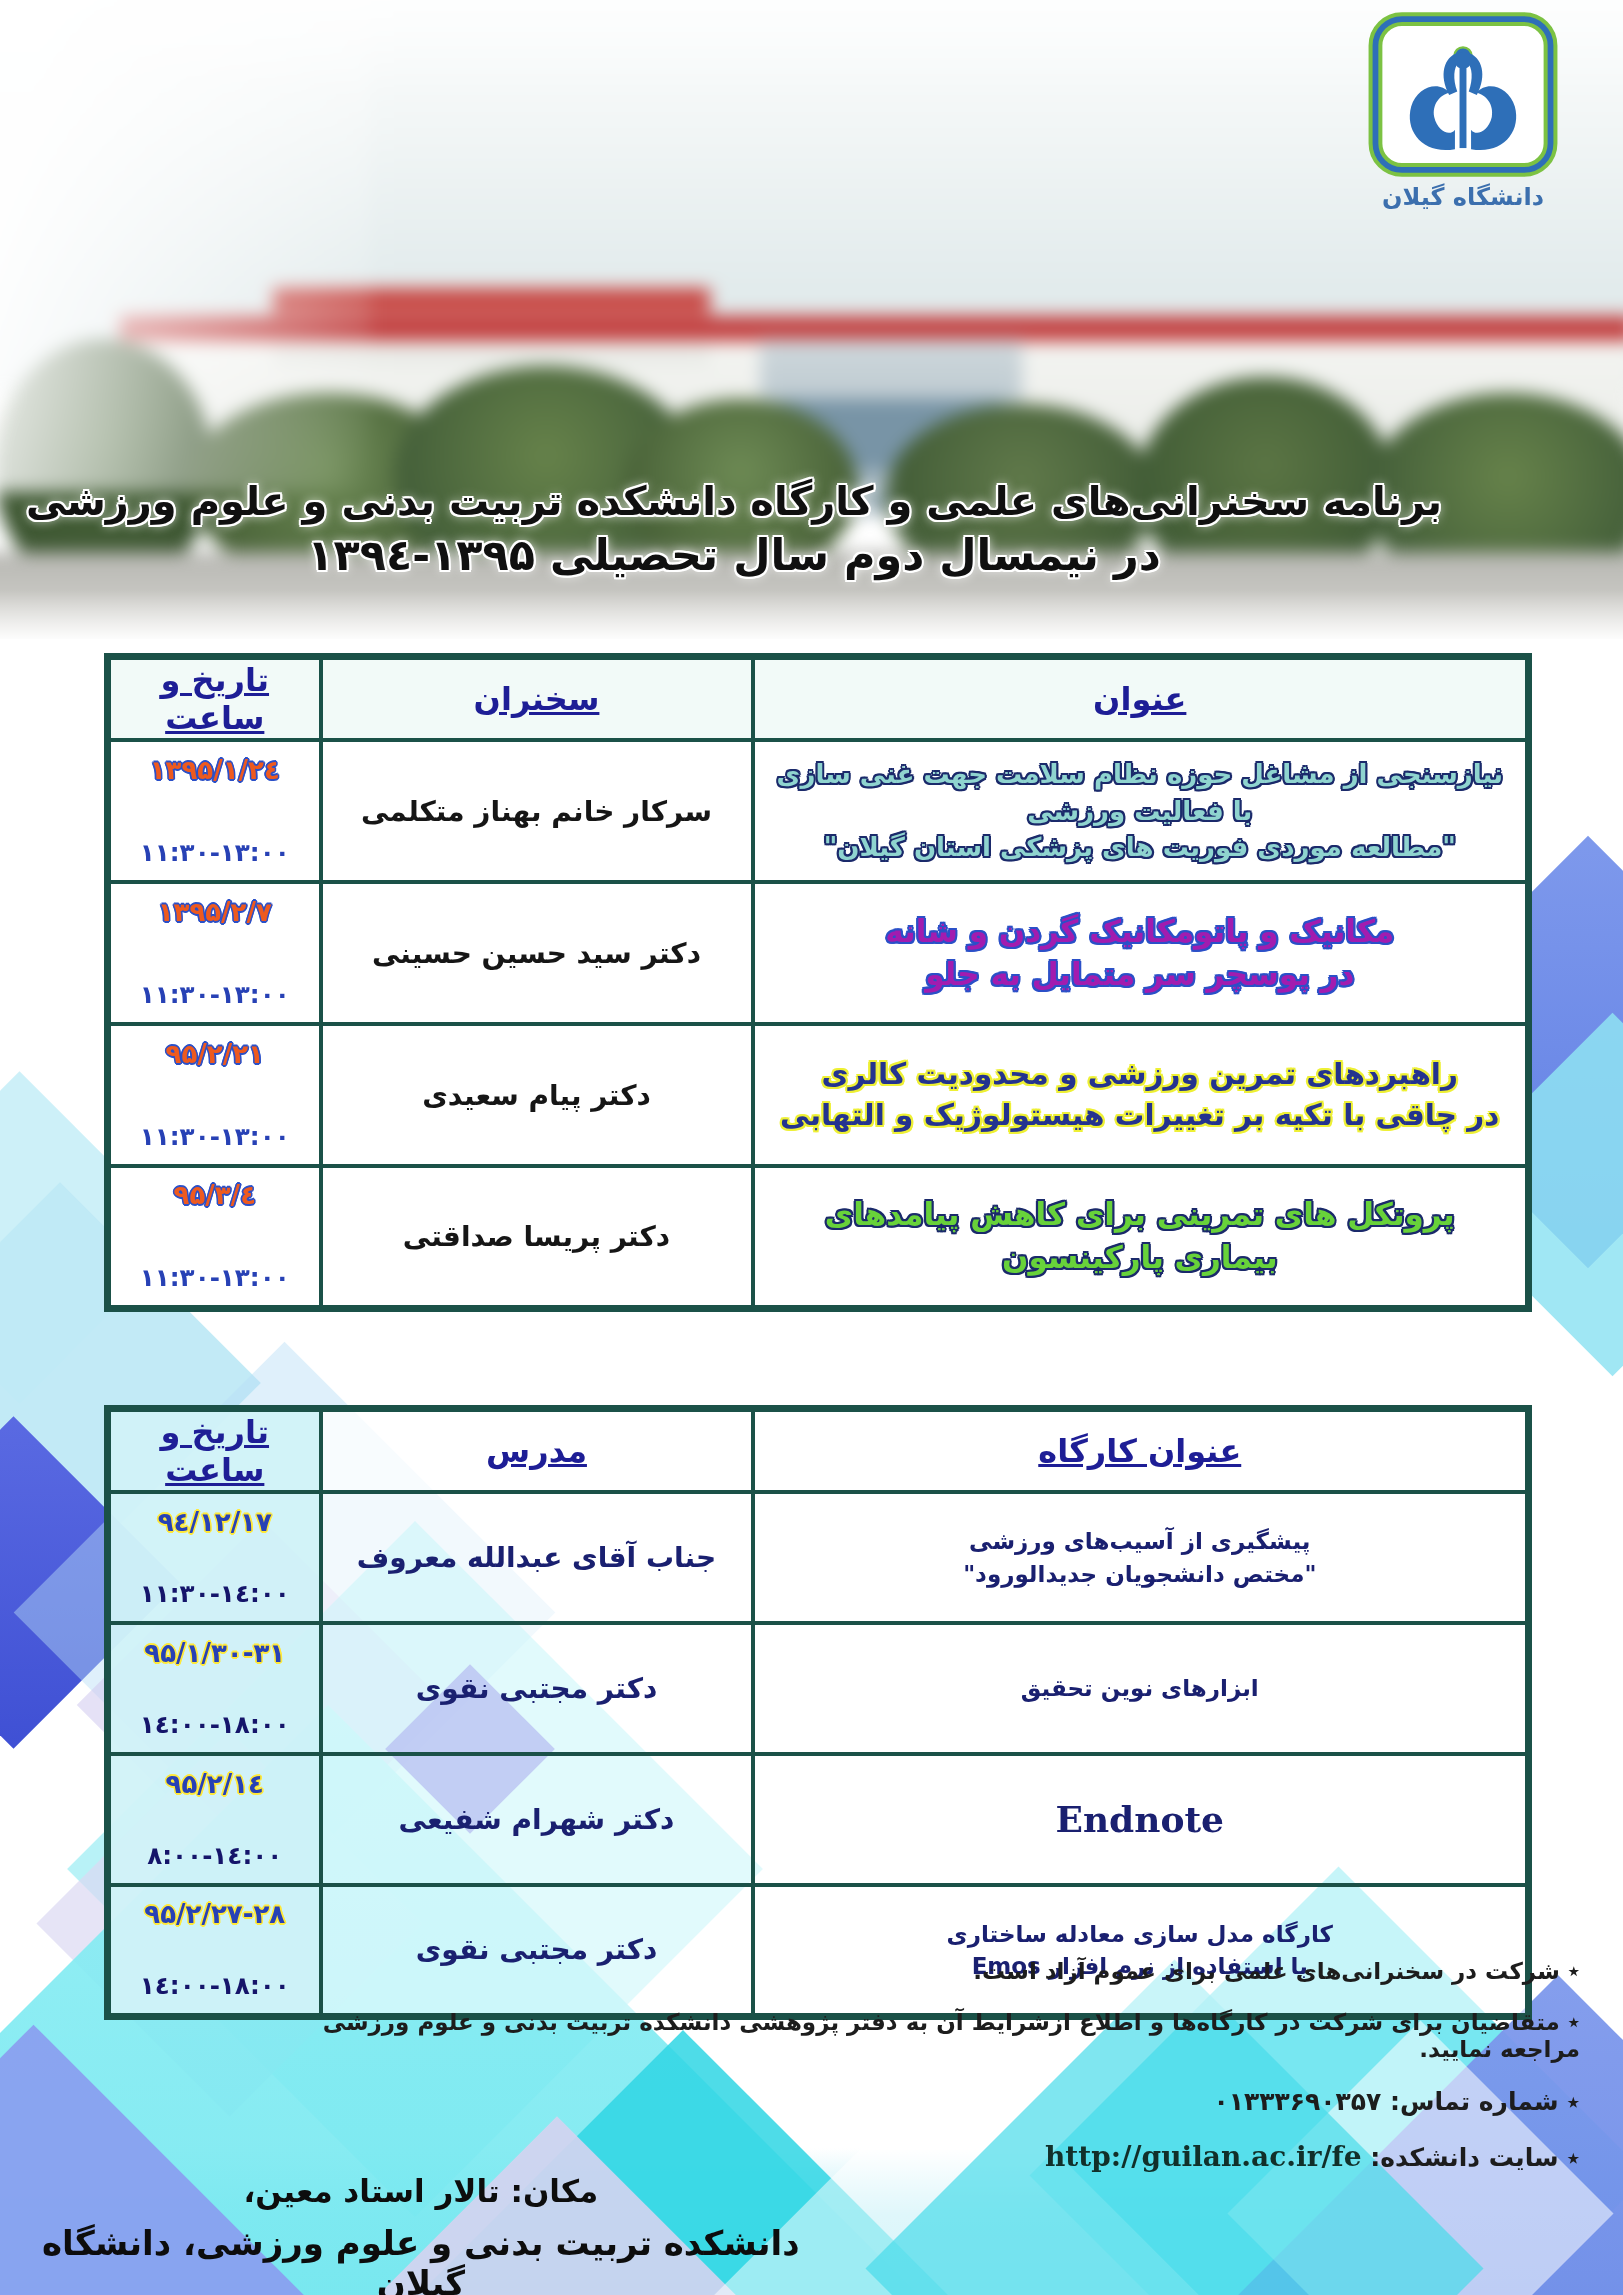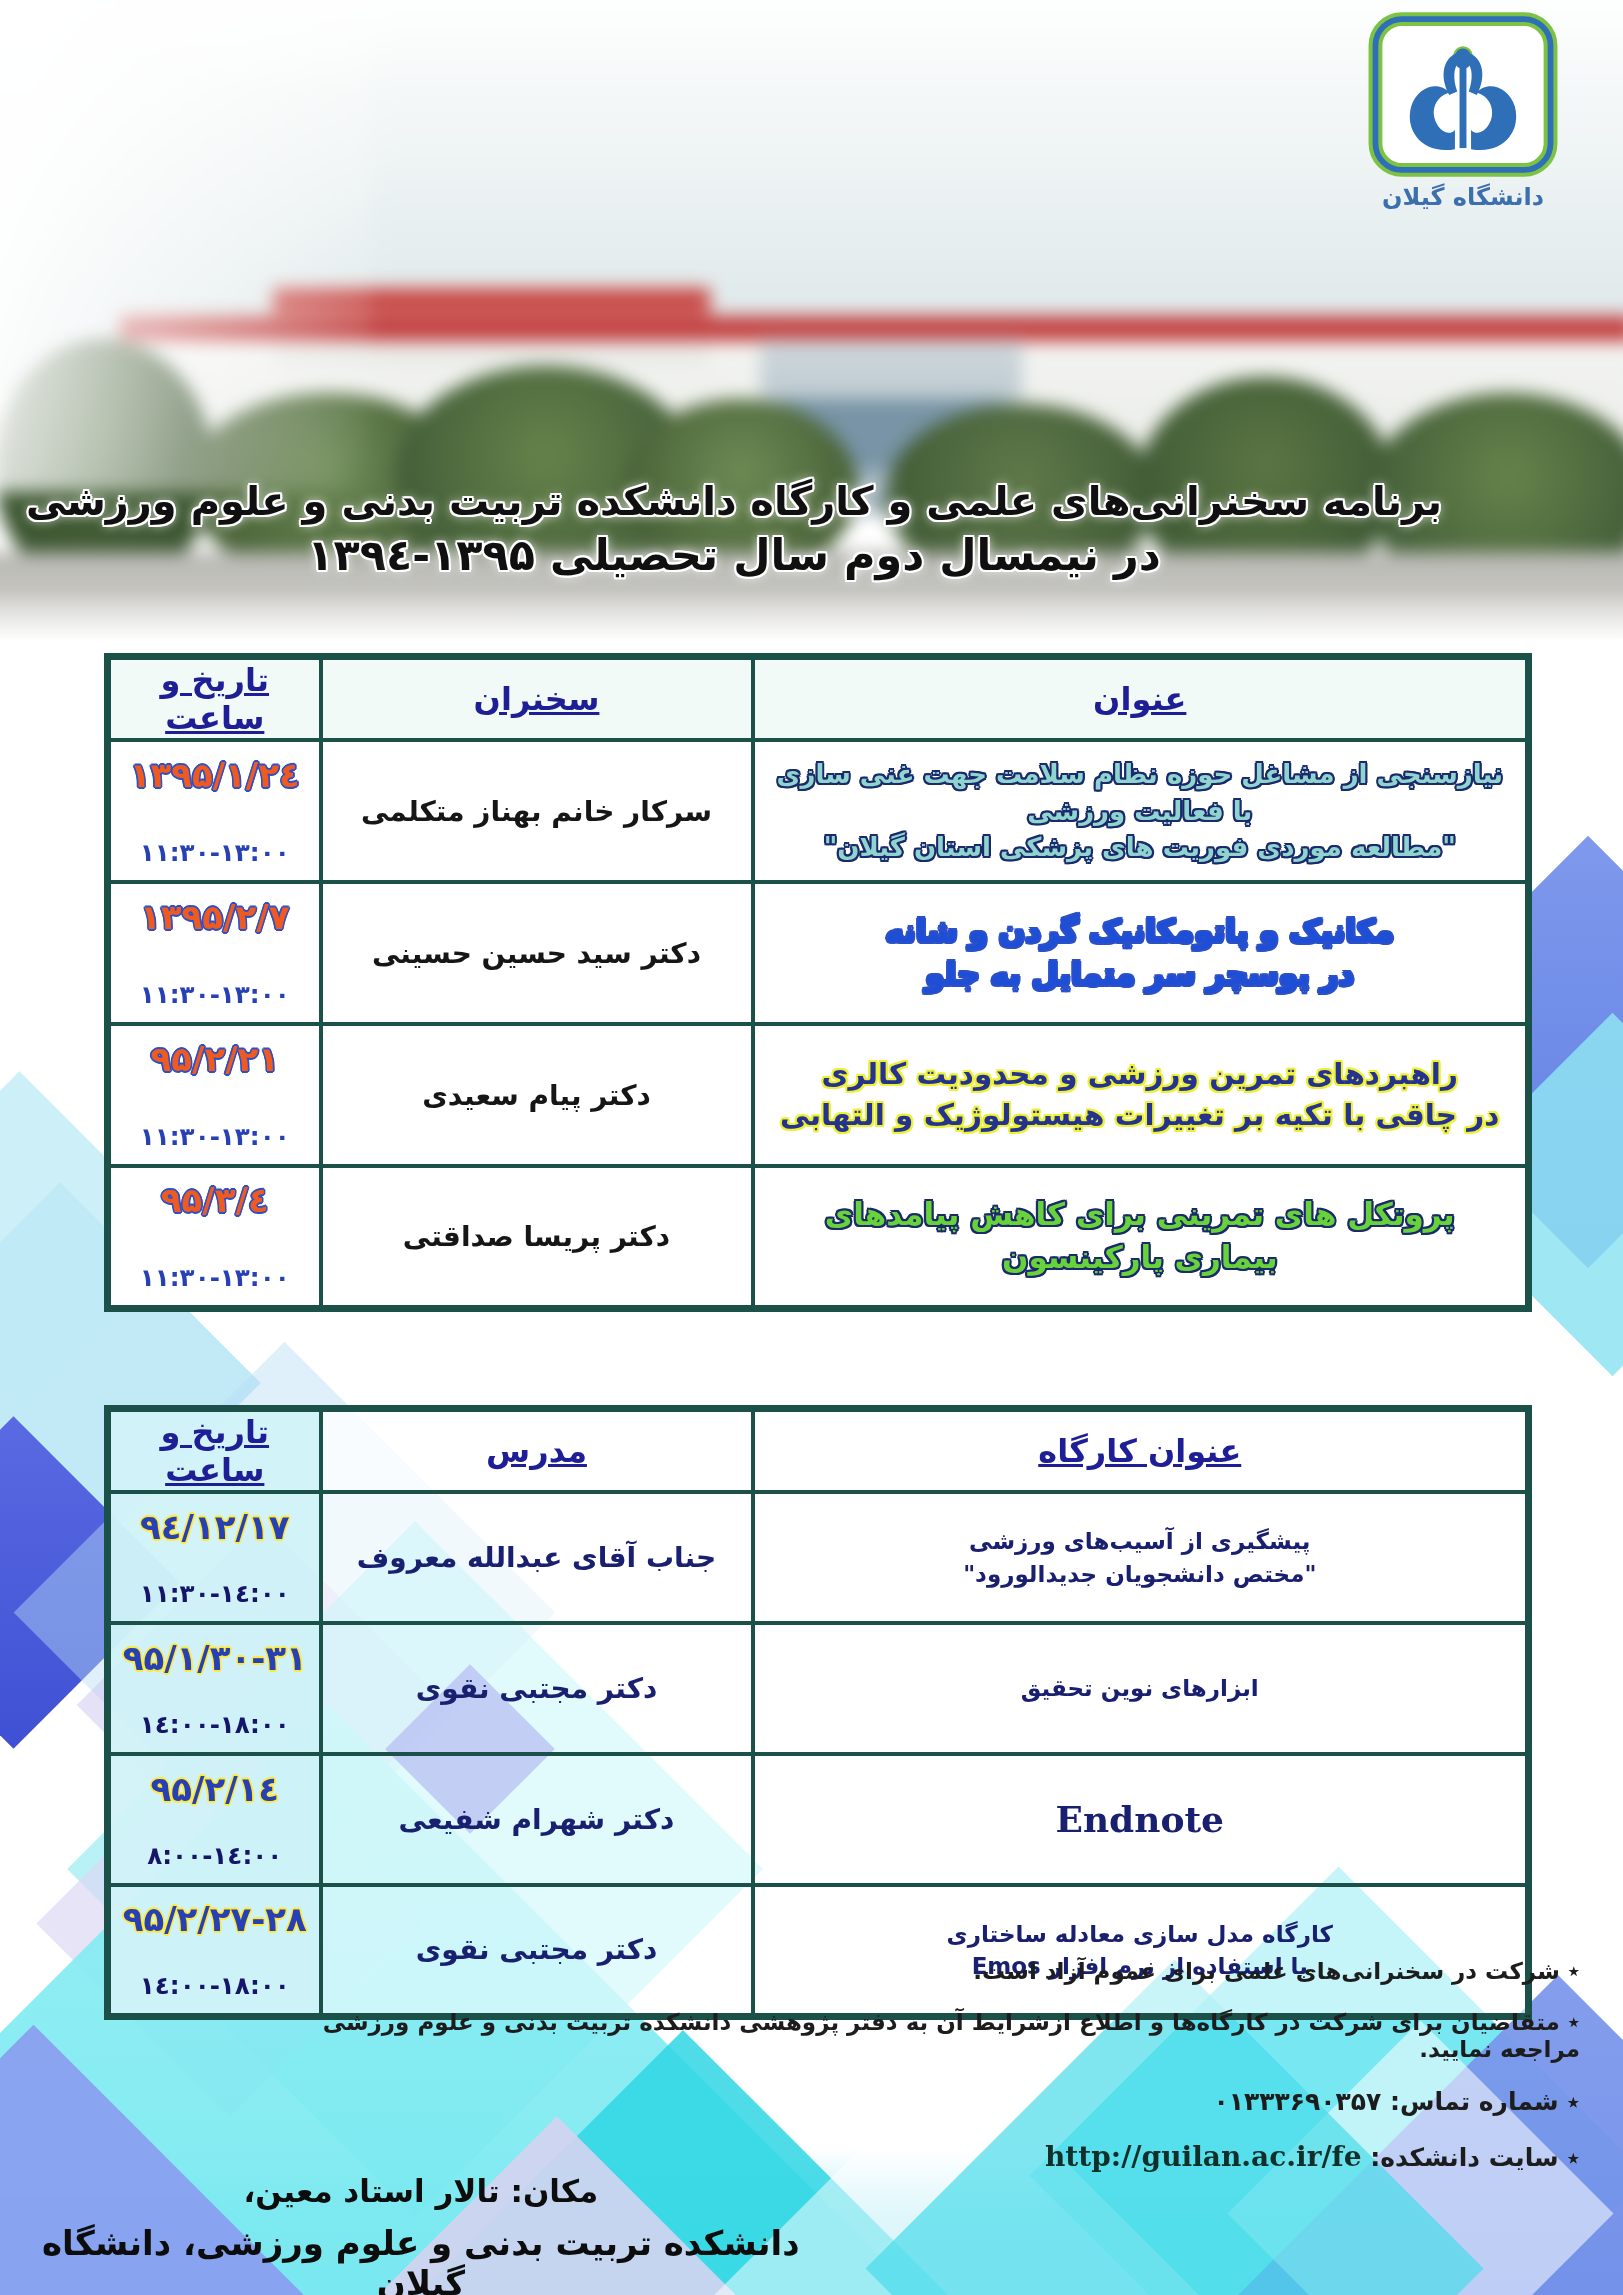--- a/index.html
+++ b/index.html
@@ -57,34 +57,34 @@
   #t2 thead tr{height:81px;} #t2 tbody tr{height:131px;}
   th span{font-size:32px;font-weight:bold;color:#1e1e96;text-decoration:underline;}
   td{text-align:center;vertical-align:middle;}
   .lines{display:flex;flex-direction:column;align-items:center;justify-content:center;}
   .ln{display:block;font-weight:bold;font-size:28px;line-height:1.4;}
   .ln:empty{display:none;}
   .spk{font-weight:bold;font-size:28px;color:#161616;}
   #t2 .spk{color:#1a2070;}
   .dtcol{height:112px;display:flex;flex-direction:column;justify-content:space-between;align-items:center;margin:0 auto;}
   #t2 .dtcol{height:101px;}
-  .date{font-weight:bold;font-size:34px;color:#ee5a1f;
+  .date{font-weight:bold;font-size:26px;color:#ee5a1f;
         text-shadow:-1.6px 0 0 #2b50c8,1.6px 0 0 #2b50c8,0 -1.6px 0 #2b50c8,0 1.6px 0 #2b50c8,
                     -1.1px -1.1px 0 #2b50c8,1.1px 1.1px 0 #2b50c8,-1.1px 1.1px 0 #2b50c8,1.1px -1.1px 0 #2b50c8;}
   .time{font-weight:bold;font-size:24.6px;color:#2741b5;text-shadow:none;}
   #t2 .date{color:#2741b5;
         text-shadow:-1.6px 0 0 #ffe93a,1.6px 0 0 #ffe93a,0 -1.6px 0 #ffe93a,0 1.6px 0 #ffe93a,
                     -1.1px -1.1px 0 #ffe93a,1.1px 1.1px 0 #ffe93a,-1.1px 1.1px 0 #ffe93a,1.1px -1.1px 0 #ffe93a;}
   #t2 .time{color:#15156a;}
 
   
   .t-cyan .ln{color:#8fd4cf;font-size:26px;
      text-shadow:-2.2px 0 0 #1b2a6b,2.2px 0 0 #1b2a6b,0 -2.2px 0 #1b2a6b,0 2.2px 0 #1b2a6b,
                  -1.6px -1.6px 0 #1b2a6b,1.6px 1.6px 0 #1b2a6b,-1.6px 1.6px 0 #1b2a6b,1.6px -1.6px 0 #1b2a6b;}
-  .t-yellow .ln{color:#1d4ed8;font-size:31px;
+  .t-yellow .ln{color:#a21caf;font-size:31px;
      text-shadow:-2.2px 0 0 #2b50c8,2.2px 0 0 #2b50c8,0 -2.2px 0 #2b50c8,0 2.2px 0 #2b50c8,
                  -1.6px -1.6px 0 #2b50c8,1.6px 1.6px 0 #2b50c8,-1.6px 1.6px 0 #2b50c8,1.6px -1.6px 0 #2b50c8;}
   .t-navy .ln{color:#24338f;font-size:29.5px;
      text-shadow:-2.2px 0 0 #eef035,2.2px 0 0 #eef035,0 -2.2px 0 #eef035,0 2.2px 0 #eef035,
                  -1.6px -1.6px 0 #eef035,1.6px 1.6px 0 #eef035,-1.6px 1.6px 0 #eef035,1.6px -1.6px 0 #eef035;}
   .t-green .ln{color:#68d23a;font-size:31px;
      text-shadow:-2.2px 0 0 #1b2a6b,2.2px 0 0 #1b2a6b,0 -2.2px 0 #1b2a6b,0 2.2px 0 #1b2a6b,
                  -1.6px -1.6px 0 #1b2a6b,1.6px 1.6px 0 #1b2a6b,-1.6px 1.6px 0 #1b2a6b,1.6px -1.6px 0 #1b2a6b;}
   .t-plain .ln{color:#1a2070;font-size:23px;}
   .latin{font-family:"DejaVu Serif",serif;font-size:36px !important;}

